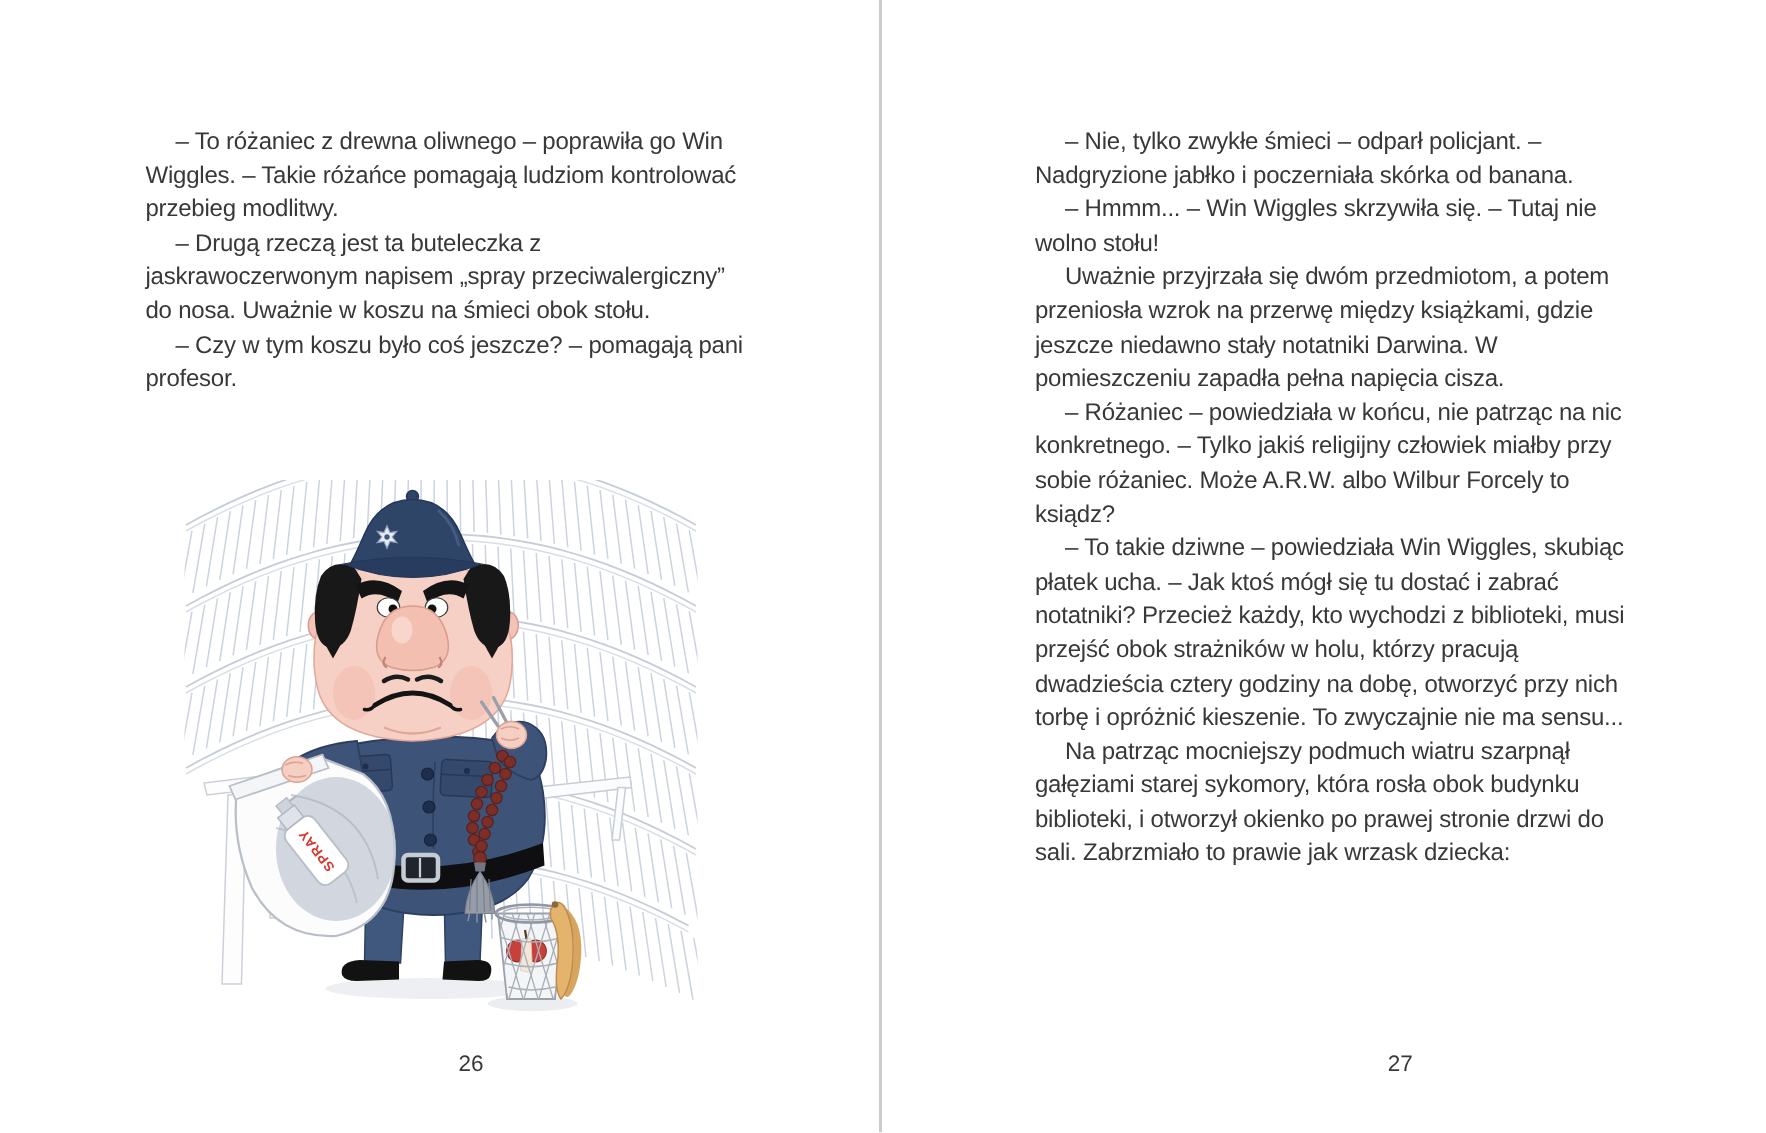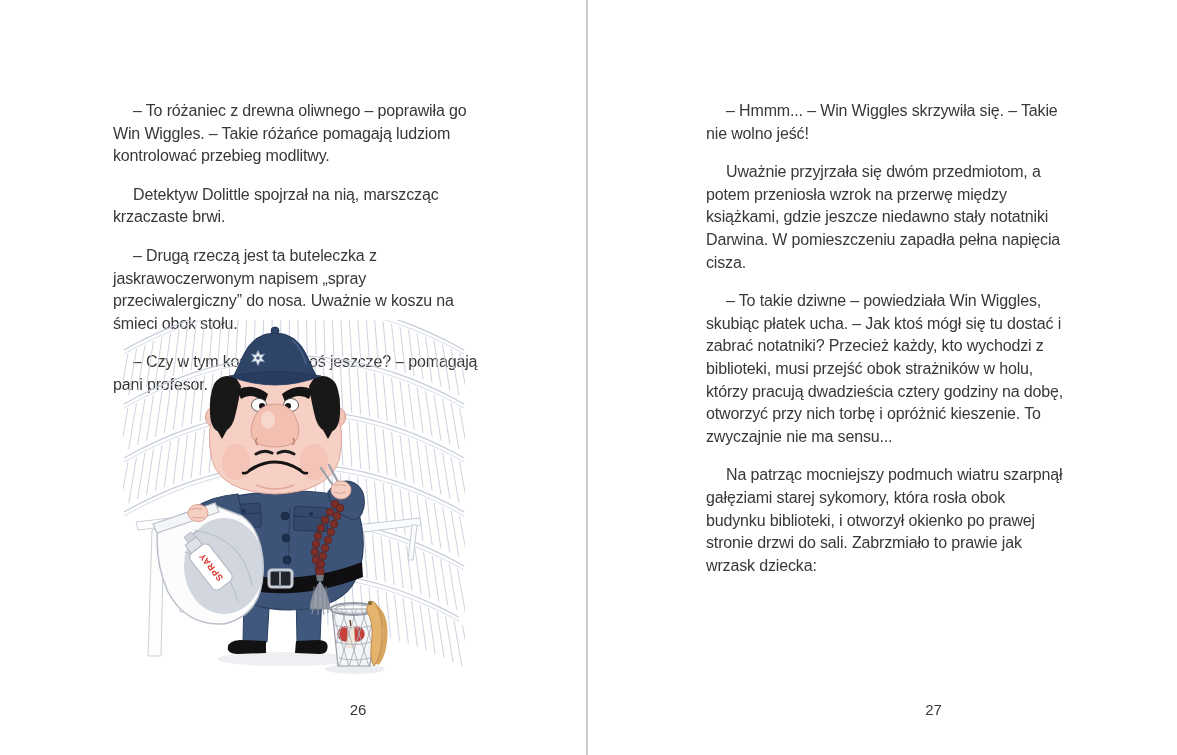--- a/index.html
+++ b/index.html
@@ -2,35 +2,34 @@
 <html><head>
 <meta charset="utf-8">
 <style>
   html,body{margin:0;padding:0;background:#fff;}
   .spread{position:relative;width:1177px;height:755px;background:#ffffff;overflow:hidden;
           font-family:"Liberation Sans", sans-serif;color:#383838;}
   .divider{position:absolute;left:586px;top:0;width:2px;height:755px;background:#cccccc;}
   .text-block{position:absolute;top:84px;}
   .text-block.left{left:97px;width:404px;}
   .text-block.right{left:690px;width:394px;}
-  .text-block p{margin:16px;text-indent:20px;font-size:16px;line-height:22.6px;
+  .text-block p{margin:0;text-indent:20px;font-size:16px;line-height:22.6px;
                 letter-spacing:-0.15px;color:#383838;text-align:left;}
   .pagenum{position:absolute;top:701px;font-size:15px;color:#383838;text-align:center;}
-  .pagenum.left{left:0;width:628px;padding-left:44px;}
+  .pagenum.left{left:0;width:628px;}
   .pagenum.right{left:589px;width:689px;}
   .illustration{position:absolute;left:123px;top:320px;}
 </style>
 </head>
 <body>
 
 <div class="spread">
 
   <div class="text-block left">
     <p>– To różaniec z drewna oliwnego – poprawiła go Win Wiggles. – Takie różańce pomagają ludziom kontrolować przebieg modlitwy.</p>
-    <p>Detektyw Dolittle spojrzał na nią, marszcząc krzaczaste brwi.</p>
     <p>– Drugą rzeczą jest ta buteleczka z jaskrawoczerwonym napisem „spray przeciwalergiczny” do nosa. Uważnie w koszu na śmieci obok stołu.</p>
     <p>– Czy w tym koszu było coś jeszcze? – pomagają pani profesor.</p>
   </div>
 
   <svg class="illustration" viewBox="0 0 340 360" width="342" height="360">
     <defs>
       <clipPath id="basketClip">
           <path d="M208,289 L252,289 L246,346 L214,346 Z"></path>
         </clipPath>
     </defs>
@@ -379,21 +378,23 @@
         <path d="M250,286 Q262,294 261,316 Q260,334 254,342" fill="none" stroke="#d8a55f" stroke-width="5" stroke-linecap="round"></path>
         <path d="M243,287 Q247,278 252,284 Q259,296 258,318 Q257,338 250,346 Q245,340 248,318 Q249,300 243,292 Z" fill="#e5b46c" stroke="#bd8c4f" stroke-width="1"></path>
         <circle cx="246" cy="283" r="2.2" fill="#8a6a3d"></circle>
       </g>
     </g>
   </svg>
 
   <div class="divider"></div>
 
   <div class="text-block right">
-    <p>– Hmmm... – Win Wiggles skrzywiła się. – Takie nie wolno jeść!</p>
+    <p>– Nie, tylko zwykłe śmieci – odparł policjant. – Nadgryzione jabłko i poczerniała skórka od banana.</p>
+    <p>– Hmmm... – Win Wiggles skrzywiła się. – Tutaj nie wolno stołu!</p>
     <p>Uważnie przyjrzała się dwóm przedmiotom, a potem przeniosła wzrok na przerwę między książkami, gdzie jeszcze niedawno stały notatniki Darwina. W pomieszczeniu zapadła pełna napięcia cisza.</p>
+    <p>– Różaniec – powiedziała w końcu, nie patrząc na nic konkretnego. – Tylko jakiś religijny człowiek miałby przy sobie różaniec. Może A.R.W. albo Wilbur Forcely to ksiądz?</p>
     <p>– To takie dziwne – powiedziała Win Wiggles, skubiąc płatek ucha. – Jak ktoś mógł się tu dostać i zabrać notatniki? Przecież każdy, kto wychodzi z biblioteki, musi przejść obok strażników w holu, którzy pracują dwadzieścia cztery godziny na dobę, otworzyć przy nich torbę i opróżnić kieszenie. To zwyczajnie nie ma sensu...</p>
     <p>Na patrząc mocniejszy podmuch wiatru szarpnął gałęziami starej sykomory, która rosła obok budynku biblioteki, i otworzył okienko po prawej stronie drzwi do sali. Zabrzmiało to prawie jak wrzask dziecka:</p>
   </div>
 
   <div class="pagenum left">26</div>
   <div class="pagenum right">27</div>
 </div>
 
 </body></html>

